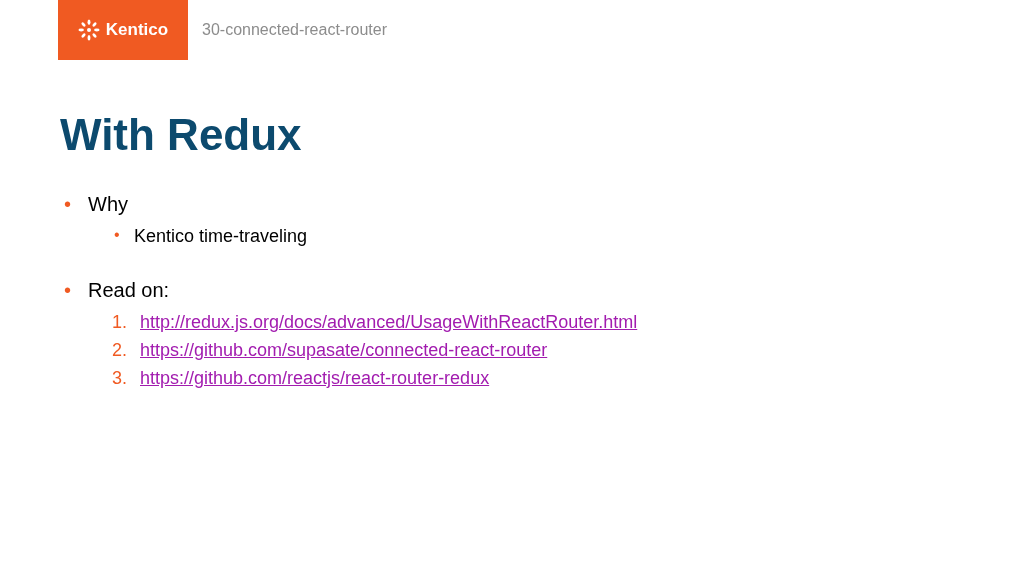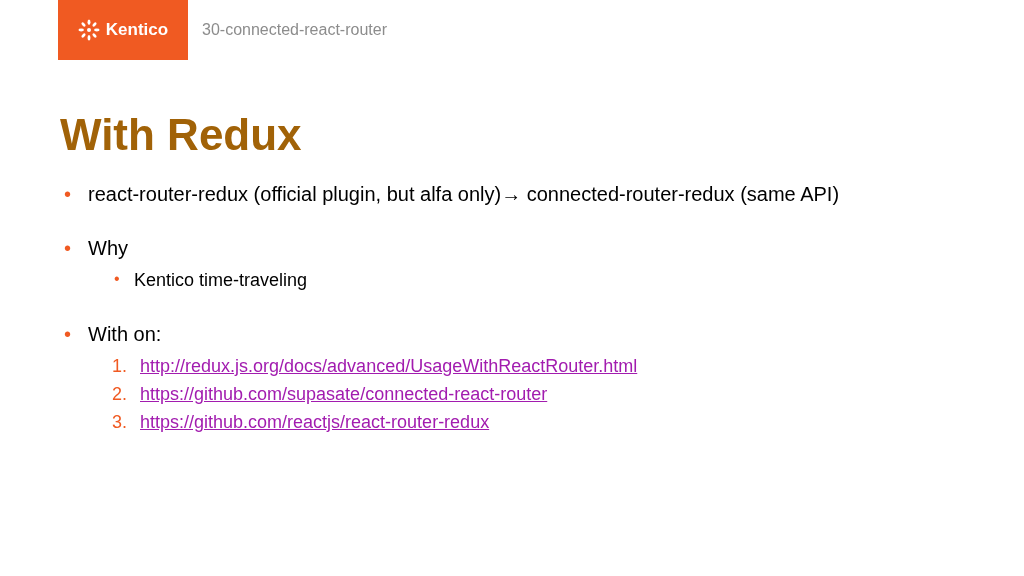--- a/index.html
+++ b/index.html
@@ -36,24 +36,24 @@
   .breadcrumb {
     color: #8c8c8c;
     font-size: 16px;
     margin-left: 14px;
     font-weight: 400;
   }
   .content {
     padding: 50px 60px 0 60px;
   }
   .title {
-    color: #a16207;
+    color: #0c4a6e;
     font-size: 44px;
     font-weight: 700;
-    margin-bottom: 19px;
+    margin-bottom: 29px;
   }
   ul.main {
     list-style: none;
     font-size: 20px;
     line-height: 1.5;
   }
   ul.main > li {
     position: relative;
     padding-left: 28px;
     margin-bottom: 24px;
@@ -132,30 +132,27 @@
     <span class="logo-text">Kentico</span>
   </div>
   <div class="breadcrumb">30-connected-react-router</div>
 </div>
 
 <div class="content">
   <h1 class="title">With Redux</h1>
 
   <ul class="main">
     <li>
-      <span>react-router-redux (official plugin, but alfa only)→ connected-router-redux (same API)</span>
-    </li>
-    <li>
       <span>Why</span>
       <ul class="sub">
         <li>Kentico time-traveling</li>
       </ul>
     </li>
     <li>
-      <span>With on:</span>
+      <span>Read on:</span>
       <ol class="links">
         <li><a>http://redux.js.org/docs/advanced/UsageWithReactRouter.html</a></li>
         <li><a>https://github.com/supasate/connected-react-router</a></li>
         <li><a>https://github.com/reactjs/react-router-redux</a></li>
       </ol>
     </li>
   </ul>
 </div>
 
 </body></html>

